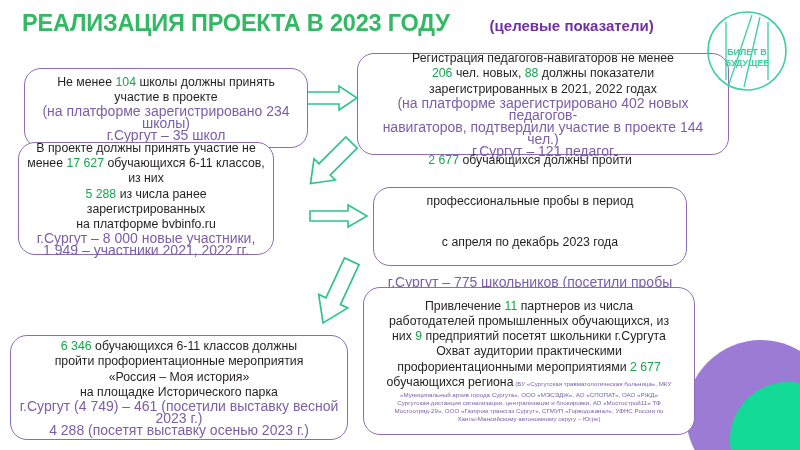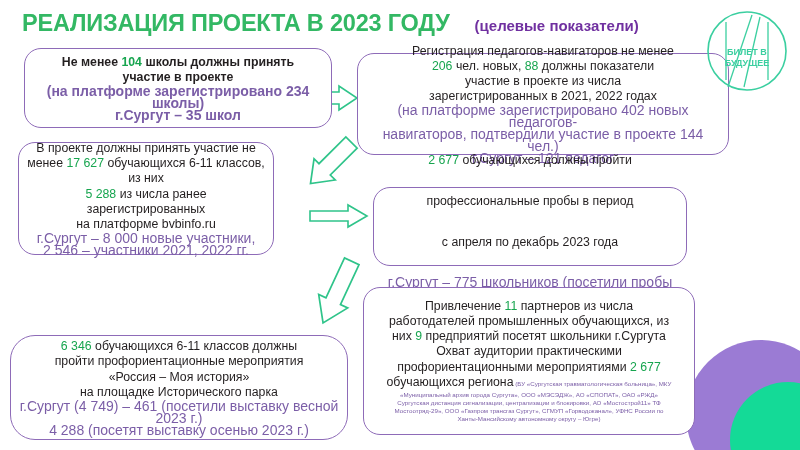--- a/index.html
+++ b/index.html
@@ -44,35 +44,36 @@
     z-index: 1;
   }
 
   
   .header {
     position: absolute;
     left: 22px;
     top: 10px;
     display: flex;
     align-items: baseline;
-    gap: 25px;
+    gap: 19px;
     z-index: 5;
   }
   .title-main {
     font-size: 23.5px;
     font-weight: bold;
     color: #33B864;
     letter-spacing: -0.2px;
     white-space: nowrap;
   }
   .title-sub {
     font-size: 15px;
     font-weight: bold;
     color: #7030A0;
     white-space: nowrap;
+    margin-left: 21px;
   }
 
   
   .logo {
     position: absolute;
     right: 10px;
     top: 8px;
     width: 86px;
     height: 86px;
     z-index: 6;
@@ -108,26 +109,26 @@
     line-height: 8.1px;
   }
   .num {
     color: #17A54F;
   }
   .inline-tiny {
     color: #7B5EA7;
     font-size: 6.2px;
   }
 
-  #box-schools   { left: 24px;  top: 48px;  width: 308px; height: 80px; font-weight: bold; }
+  #box-schools   { left: 24px;  top: 68px;  width: 284px; height: 80px; }
   #box-teachers  { left: 357px; top: 53px;  width: 372px; height: 102px; }
   #box-students  { left: 18px;  top: 142px; width: 256px; height: 113px; }
   #box-probes    { left: 373px; top: 187px; width: 314px; height: 79px; gap: 26px; }
   #box-partners  { left: 363px; top: 287px; width: 332px; height: 148px; }
-  #box-park      { left: 10px;  top: 335px; width: 338px; height: 105px; border-radius: 25px; }
+  #box-park      { left: 10px;  top: 335px; width: 338px; height: 105px; }
 
   
   .arrow {
     position: absolute;
     z-index: 3;
   }
   .arrow svg { display: block; overflow: visible; }
 </style>
 </head>
 <body>
@@ -185,35 +186,34 @@
   <div class="box" id="box-schools">
     <div class="line"><span>Не менее </span><span class="num">104</span><span> школы должны принять</span></div>
     <div class="line">участие в проекте</div>
     <div class="line small">(на платформе зарегистрировано 234 школы)</div>
     <div class="line small">г.Сургут – 35 школ</div>
   </div>
 
   <div class="box" id="box-teachers">
     <div class="line">Регистрация педагогов-навигаторов не менее</div>
     <div class="line"><span class="num">206</span><span> чел. новых, </span><span class="num">88</span><span> должны показатели</span></div>
-    <div class="line">участие в проекте из числа</div>
     <div class="line">зарегистрированных в 2021, 2022 годах</div>
     <div class="line small">(на платформе зарегистрировано 402 новых педагогов-</div>
     <div class="line small">навигаторов, подтвердили участие в проекте 144 чел.)</div>
     <div class="line small">г.Сургут – 121 педагог</div>
   </div>
 
   <div class="box" id="box-students">
     <div class="line">В проекте должны принять участие не</div>
     <div class="line"><span>менее </span><span class="num">17 627</span><span> обучающихся 6-11 классов,</span></div>
     <div class="line">из них</div>
     <div class="line"><span class="num">5 288</span><span> из числа ранее зарегистрированных</span></div>
     <div class="line">на платформе bvbinfo.ru</div>
     <div class="line small">г.Сургут – 8 000 новые участники,</div>
-    <div class="line small">2 546 – участники 2021, 2022 гг.</div>
+    <div class="line small">1 949 – участники 2021, 2022 гг.</div>
   </div>
 
   <div class="box" id="box-probes">
     <div class="line"><span class="num">2 677</span><span> обучающихся должны пройти</span></div>
     <div class="line">профессиональные пробы в период</div>
     <div class="line">с апреля по декабрь 2023 года</div>
     <div class="line small">г.Сургут – 775 школьников (посетили пробы весной 2023 г.)</div>
   </div>
 
   <div class="box" id="box-partners">

